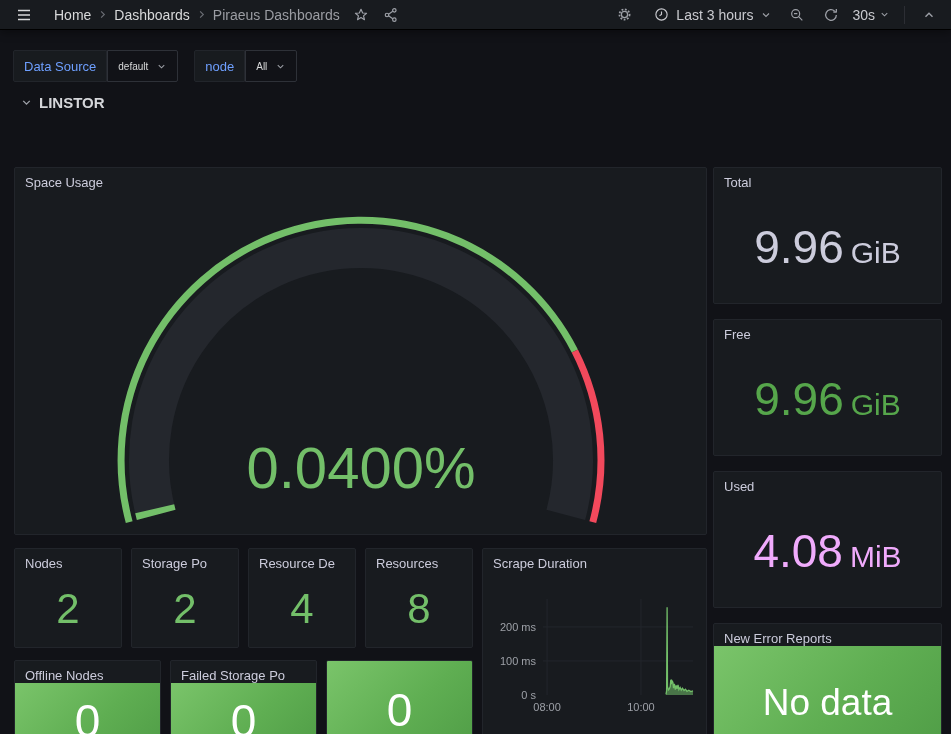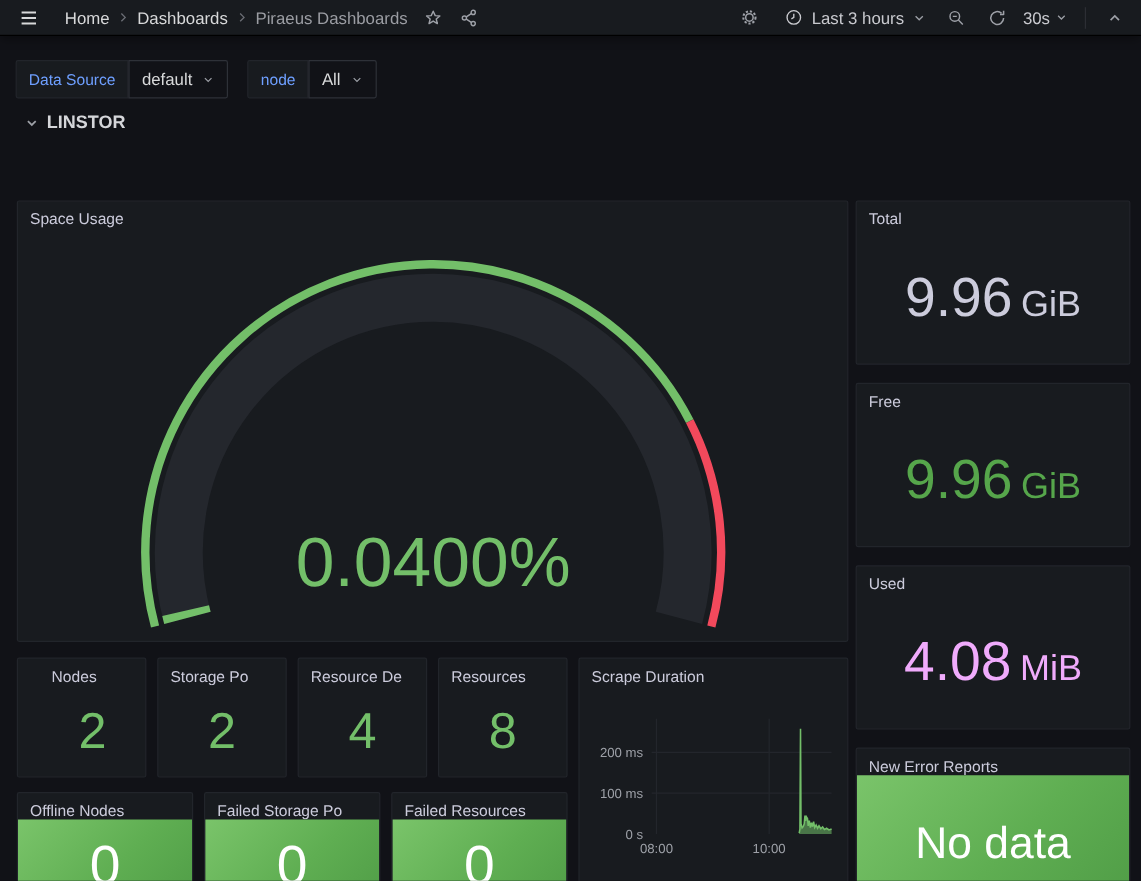--- a/index.html
+++ b/index.html
@@ -38,21 +38,21 @@
   
   .filters { position:absolute; left:13px; top:50px; display:flex; align-items:center; }
   .var-label {
     height:32px; display:flex; align-items:center; padding:0 10px;
     background:#181b1f; border:1px solid #22252b; border-radius:2px 0 0 2px;
     color:#6e9fff; font-size:13px;
   }
   .var-select {
     height:32px; display:flex; align-items:center; gap:8px; padding:0 10px;
     background:#111217; border:1px solid #2e3138; border-radius:0 2px 2px 0;
-    color:#d8d9da; font-size:14px; cursor:pointer;
+    color:#d8d9da; font-size:10px; cursor:pointer;
   }
   .var-group { display:flex; margin-right:16px; }
   .caret { color:#9da0a7; }
 
   
   .section-row { position:absolute; left:20px; top:94px; display:flex; align-items:center; gap:6px; cursor:pointer; }
   .section-title { font-size:15px; font-weight:700; color:#d5d6da; }
 
   
   .panel {
@@ -63,21 +63,21 @@
   }
   .panel-title {
     padding:7px 10px 0 10px; font-size:13px; color:#ccccdc;
     white-space:nowrap; overflow:hidden; cursor:pointer; flex:0 0 auto;
   }
   .p-gauge   { left:14px;  top:131px; width:693px; height:368px; }
   .p-total   { left:713px; top:131px; width:229px; height:137px; }
   .p-free    { left:713px; top:283px; width:229px; height:137px; }
   .p-used    { left:713px; top:435px; width:229px; height:137px; }
   .p-noerr   { left:713px; top:587px; width:229px; height:137px; display:flex; flex-direction:column; }
-  .p-stat0   { left:14px;  top:512px; width:108px; height:100px;padding-left:18px; }
+  .p-stat0   { left:14px;  top:512px; width:108px; height:100px; }
   .p-stat1   { left:131px; top:512px; width:108px; height:100px; }
   .p-stat2   { left:248px; top:512px; width:108px; height:100px; }
   .p-stat3   { left:365px; top:512px; width:108px; height:100px; }
   .p-scrape  { left:482px; top:512px; width:225px; height:212px; }
   .p-bot0    { left:14px;  top:624px; width:147px; height:100px; display:flex; flex-direction:column; }
   .p-bot1    { left:170px; top:624px; width:147px; height:100px; display:flex; flex-direction:column; }
   .p-bot2    { left:326px; top:624px; width:147px; height:100px; display:flex; flex-direction:column; }
   .p-stat0,.p-stat1,.p-stat2,.p-stat3 { display:flex; flex-direction:column; }
 
   .bigstat-body { flex:1; display:flex; align-items:center; justify-content:center; }
@@ -319,17 +319,16 @@
     <span class="zero">0</span>
   </div>
 </div>
 <div class="panel p-bot1">
   <div class="panel-title">Failed Storage Po</div>
   <div class="green-body">
     <span class="zero">0</span>
   </div>
 </div>
 <div class="panel p-bot2">
-  <div class="panel-title">Failed Resources</div>
   <div class="green-body">
     <span class="zero">0</span>
   </div>
 </div>
 
 </body></html>

